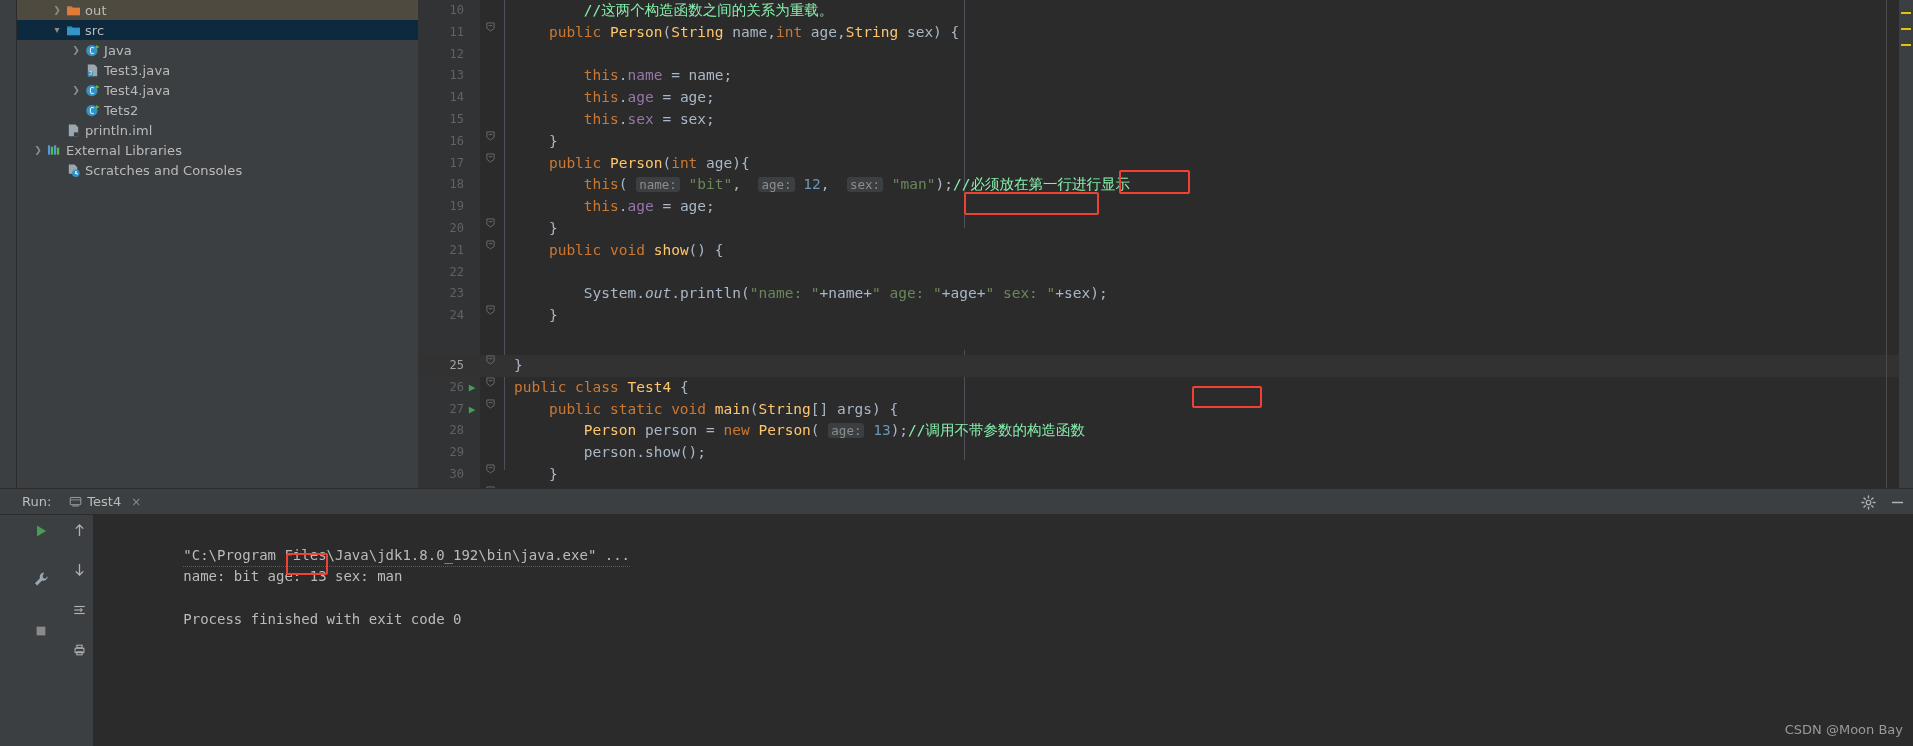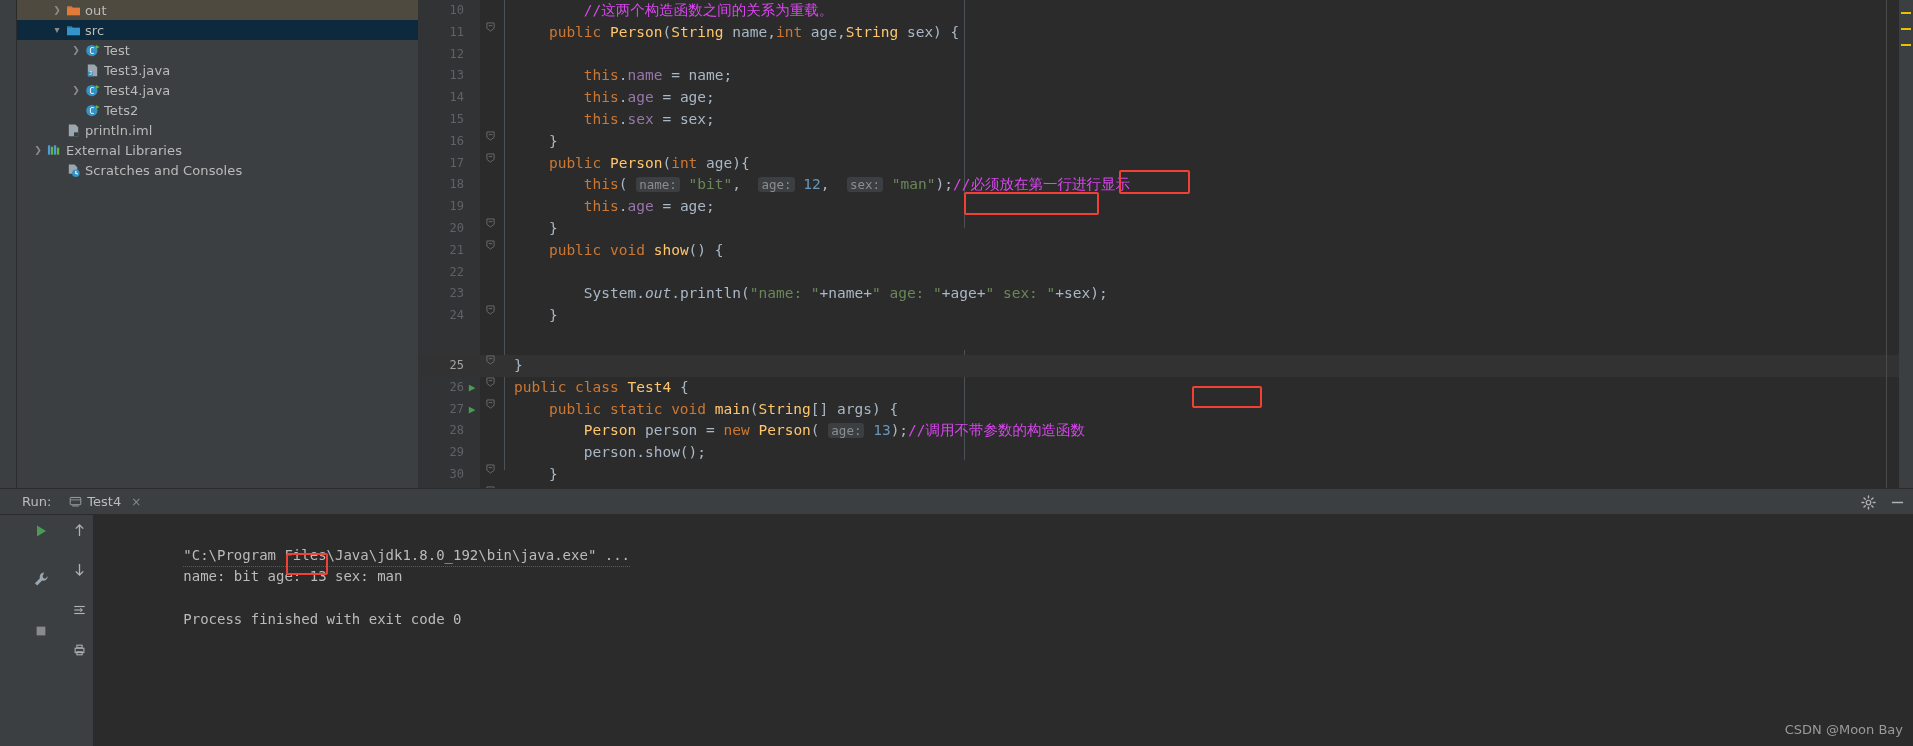--- a/index.html
+++ b/index.html
@@ -94,21 +94,21 @@
   
   .indent-guide {
     position: absolute; width: 1px; background: #4b5059;
   }
 
   
   .kw   { color: #cc7832; }
   .cls  { color: #ffc66d; }
   .str  { color: #6a8759; }
   .num  { color: #6897bb; }
-  .cmt  { color: #d946ef; }
+  .cmt  { color: #86efac; }
   .fld  { color: #9876aa; }
   .pln  { color: #a9b7c6; }
   .stc  { color: #a9b7c6; font-style: italic; }
   .mth  { color: #ffc66d; }
 
   
   .hint {
     background: #3b3f41;
     color: #8c8c8c;
     border-radius: 3px;
@@ -234,21 +234,21 @@
         <div class="tree-row">
           <span style="display: inline-block; width: 48px; flex: 0 0 48px;"></span>
           <span class="arrow" style="font-size: 9px;">❯</span>
           <span class="ico">
             <svg width="15" height="15" viewBox="0 0 16 16">
               <circle cx="7.3" cy="8" r="6" fill="#3592c4"></circle>
               <text x="7.3" y="11.6" font-size="9" font-family="monospace" fill="#ffffff" text-anchor="middle">C</text>
               <polygon points="11.5,2 15.5,4.2 11.5,6.4" fill="#62b543"></polygon>
             </svg>
           </span>
-          <span class="label">Test</span>
+          <span class="label">Java</span>
         </div>
         <div class="tree-row">
           <span style="display: inline-block; width: 48px; flex: 0 0 48px;"></span>
           <span class="arrow spacer">&nbsp;</span>
           <span class="ico">
             <svg width="15" height="15" viewBox="0 0 16 16">
               <path d="M3 1.5h7l3 3V14H3z" fill="#9aa7b0"></path>
               <rect x="3.2" y="9.2" width="5" height="5" fill="#3592c4"></rect>
               <text x="5.7" y="13.3" font-size="6" font-family="monospace" fill="#ffffff" text-anchor="middle">J</text>
             </svg>

